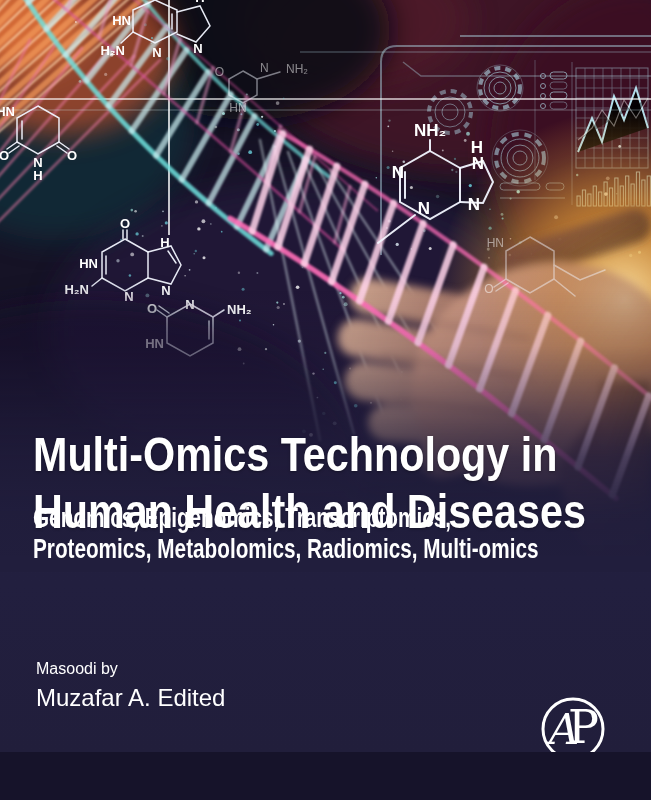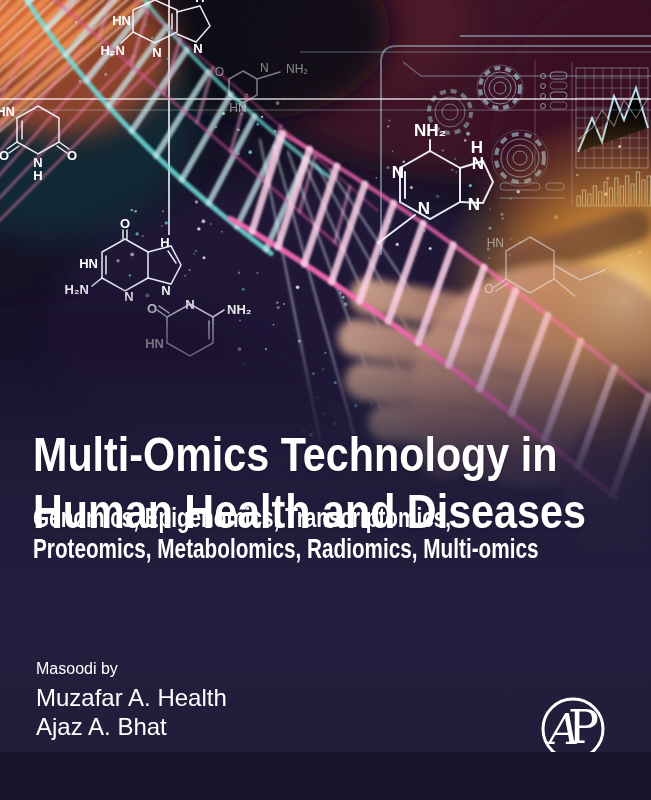--- a/index.html
+++ b/index.html
@@ -503,22 +503,21 @@
   </h1>
 
   <div class="subtitle">
     <span>Genomics, Epigenomics, Transcriptomics,</span><br>
     <span>Proteomics, Metabolomics, Radiomics, Multi-omics</span>
   </div>
 
   <div class="editedby">Masoodi by</div>
 
   <div class="editors">
-    <div>Muzafar A. Health</div>
-    <div>Ajaz A. Bhat</div>
+    <div>Muzafar A. Edited</div>
   </div>
 
   <div class="logo">
     <svg width="72" height="72" viewBox="0 0 72 72">
       <circle cx="36" cy="36" r="30" fill="none" stroke="#ffffff" stroke-width="3"></circle>
       <text x="12" y="51" font-family="DejaVu Serif, serif" font-style="italic" font-size="42" fill="#ffffff">A</text>
       <text x="31" y="50" font-family="DejaVu Serif, serif" font-size="46" fill="#ffffff">P</text>
     </svg>
   </div>
 

